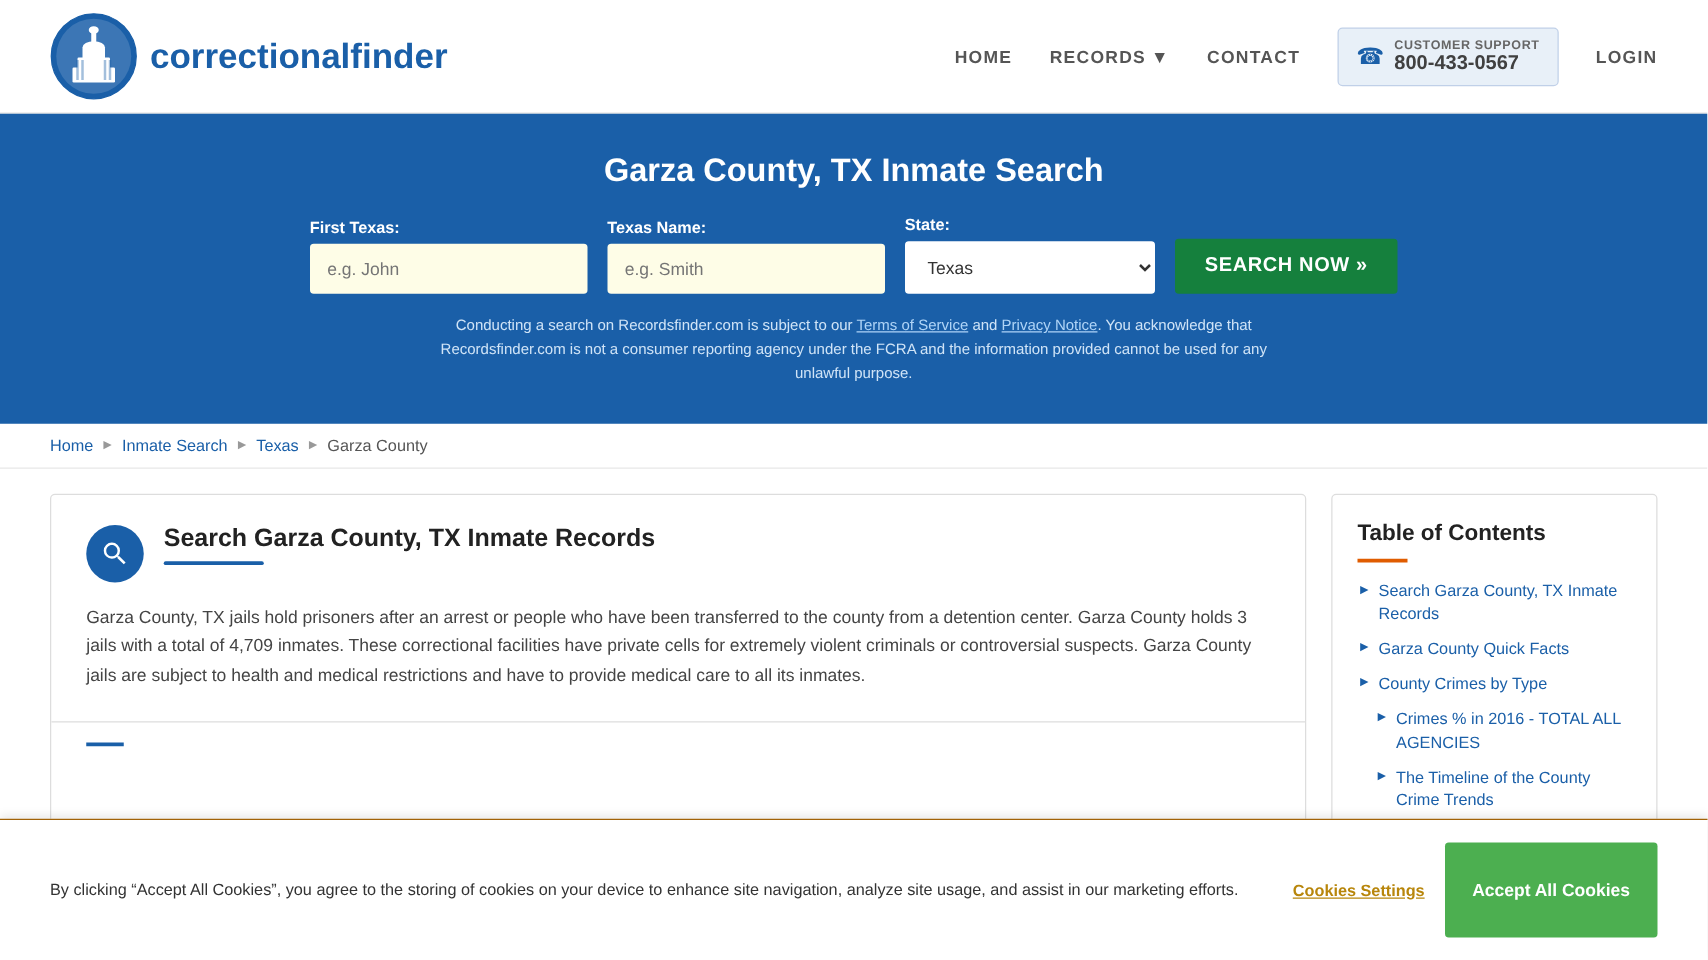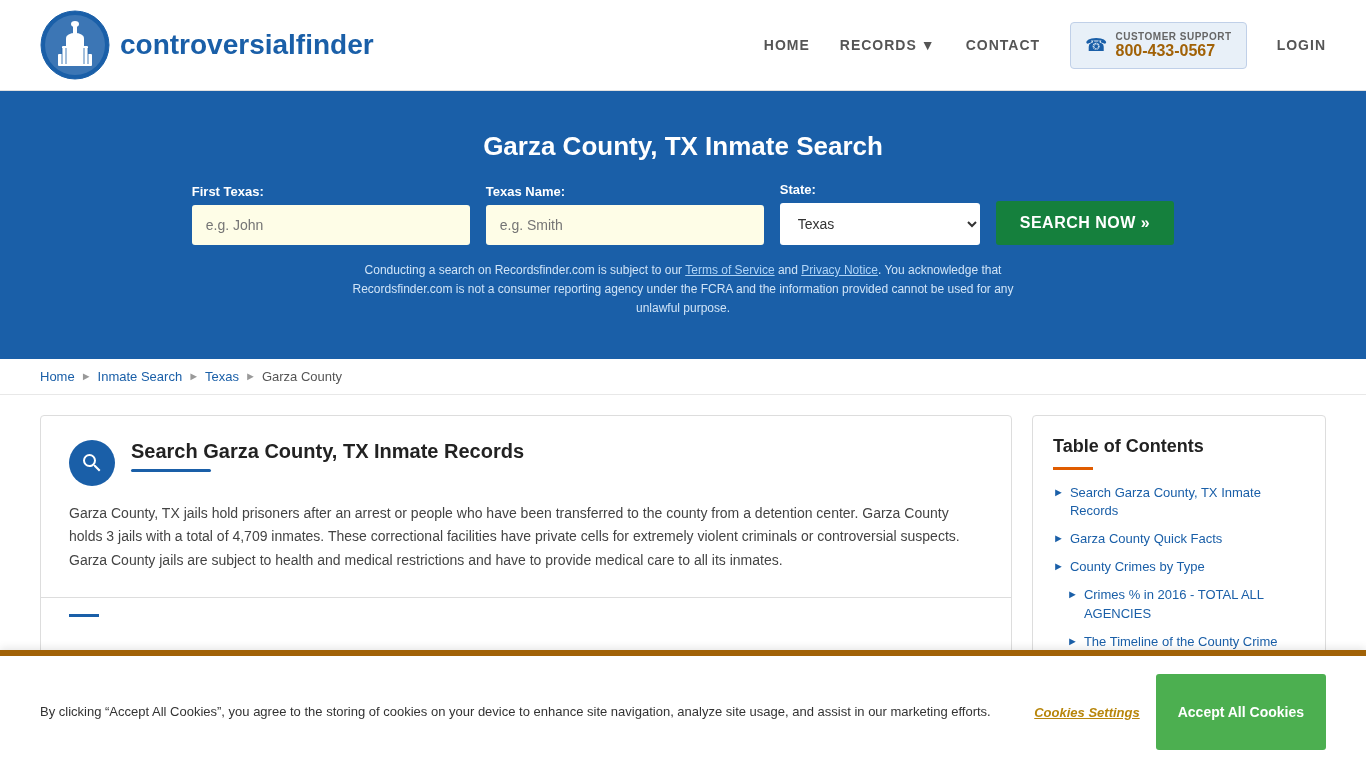--- a/index.html
+++ b/index.html
@@ -65,34 +65,34 @@
     }
     .support-text {
       font-size: 10px;
       color: #666;
       font-weight: 600;
       letter-spacing: 0.5px;
     }
     .support-number {
       font-size: 16px;
       font-weight: 700;
-      color: #a16207;
+      color: #404040;
     }
     .login-btn {
       font-size: 14px;
       font-weight: 700;
       color: #555;
       letter-spacing: 1px;
       cursor: pointer;
     }
 
     
     .hero {
       background: #1a5fa8;
-      padding: 40px 40px;
+      padding: 30px 40px;
       text-align: center;
     }
     .hero-title {
       color: #fff;
       font-size: 26px;
       font-weight: 700;
       margin-bottom: 20px;
     }
     .search-form {
       display: flex;
@@ -106,21 +106,21 @@
       flex-direction: column;
       align-items: flex-start;
       gap: 6px;
     }
     .form-label {
       color: #fff;
       font-size: 13px;
       font-weight: 600;
     }
     .form-input {
-      width: 278px;
+      width: 222px;
       padding: 12px 14px;
       font-size: 14px;
       border: none;
       border-radius: 3px;
       background: #fefde7;
       color: #999;
       outline: none;
     }
     .state-select {
       width: 200px;
@@ -188,21 +188,21 @@
       margin: 0 auto;
     }
     .content-left {
       flex: 1;
       border: 1px solid #ddd;
       border-radius: 4px;
       margin-right: 20px;
       overflow: hidden;
     }
     .content-right {
-      width: 294px;
+      width: 261px;
       border: 1px solid #ddd;
       border-radius: 4px;
       padding: 20px;
     }
 
     
     .card-section {
       padding: 24px 28px;
       border-bottom: 1px solid #ddd;
     }
@@ -297,21 +297,21 @@
       padding-left: 14px;
     }
 
     
     .cookie-banner {
       position: fixed;
       bottom: 0;
       left: 0;
       right: 0;
       background: #fff;
-      border-top: 6px solid #a16207;
+      border-top: 1px solid #a16207;
       padding: 18px 40px;
       display: flex;
       align-items: center;
       justify-content: space-between;
       z-index: 1000;
       box-shadow: 0 -2px 8px rgba(0,0,0,0.1);
     }
     .cookie-text {
       font-size: 13px;
       color: #333;
@@ -325,21 +325,20 @@
       flex-shrink: 0;
     }
     .cookie-settings-btn {
       background: none;
       border: none;
       color: #b8860b;
       font-size: 13px;
       font-weight: 600;
       cursor: pointer;
       text-decoration: underline;
-      font-style: italic;
     }
     .cookie-accept-btn {
       background: #4caf50;
       color: #fff;
       border: none;
       padding: 30px 22px;
       font-size: 14px;
       font-weight: 700;
       border-radius: 3px;
       cursor: pointer;
@@ -361,21 +360,21 @@
       <ellipse cx="35" cy="28" rx="9" ry="5" fill="#fff"></ellipse>
       <rect x="33" y="14" width="4" height="14" fill="#fff"></rect>
       <ellipse cx="35" cy="14" rx="4" ry="3" fill="#fff"></ellipse>
 
       <rect x="21" y="38" width="2" height="16" fill="#1a5fa8" opacity="0.4"></rect>
       <rect x="25" y="38" width="2" height="16" fill="#1a5fa8" opacity="0.4"></rect>
       <rect x="43" y="38" width="2" height="16" fill="#1a5fa8" opacity="0.4"></rect>
       <rect x="47" y="38" width="2" height="16" fill="#1a5fa8" opacity="0.4"></rect>
     </svg>
     <div class="logo-text">
-      <span>controversial</span><b><span>finder</span></b>
+      <span>correctional</span><b><span>finder</span></b>
     </div>
   </div>
   <nav class="nav-area">
     <a class="nav-link">HOME</a>
     <a class="nav-link records-link">
       <span>RECORDS</span>
       <span>▼</span>
     </a>
     <a class="nav-link">CONTACT</a>
     <div class="customer-support">

